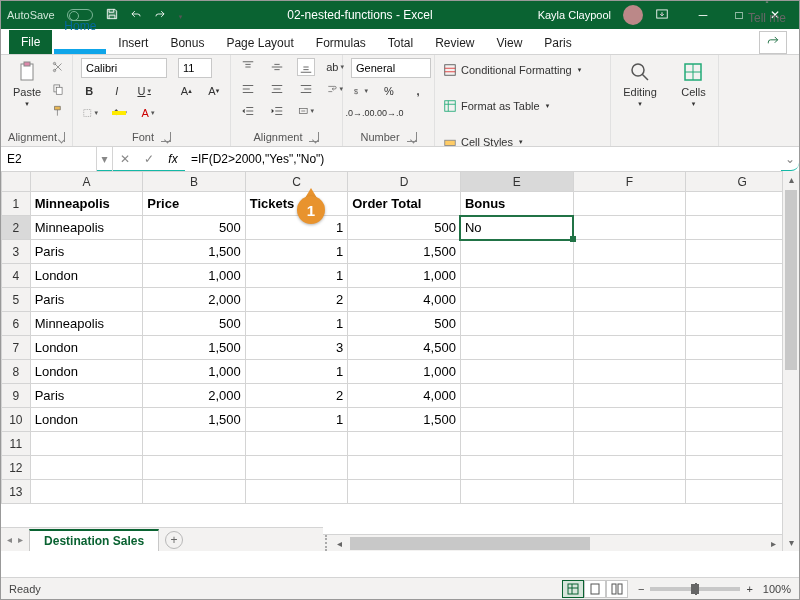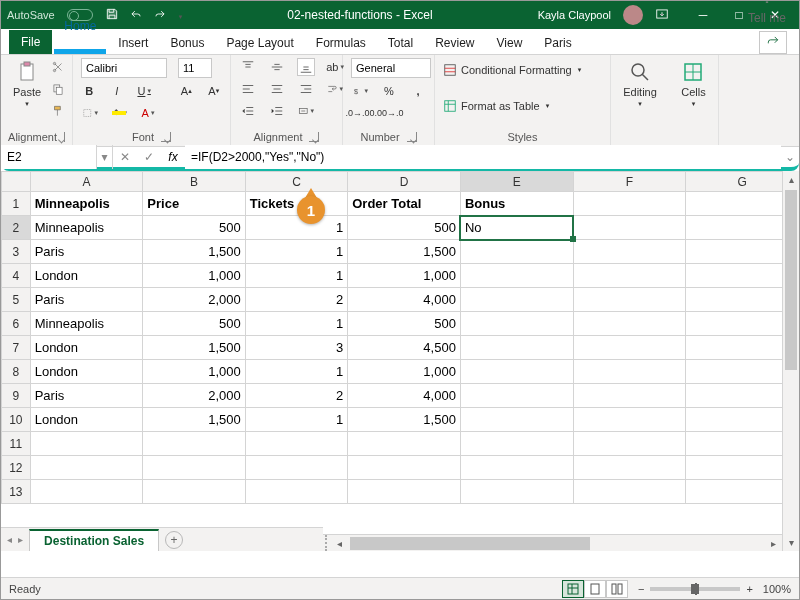--- a/index.html
+++ b/index.html
@@ -63,21 +63,21 @@
   .btn-s.boxed{border:1px solid #c8c8c8;background:#fff;}
   .btn-s svg{width:14px;height:14px;}
   .dd::after{content:"▾";font-size:7px;margin-left:2px;color:#555;}
   select.fake,input.fake{border:1px solid #c8c8c8;background:#fff;font-size:11px;height:20px;padding:0 4px;font-family:inherit;}
   .bigbtn{display:flex;flex-direction:column;align-items:center;gap:2px;padding:2px 4px;font-size:11px;color:#333;}
   .bigbtn svg{width:24px;height:24px;}
   .styleitem{display:flex;align-items:center;gap:4px;font-size:11px;color:#333;height:20px;}
   .styleitem svg{width:14px;height:14px;}
   .swatch{width:14px;height:4px;}
   
-  .namebar{height:24px;display:flex;align-items:center;border-bottom:4px solid #14b8a6;background:#fff;border-radius:8px;}
+  .namebar{height:24px;display:flex;align-items:center;border-bottom:1px solid #14b8a6;background:#fff;border-radius:8px;}
   .namebox{width:96px;border:none;border-right:1px solid #d4d4d4;height:24px;padding:0 6px;font-size:12px;}
   .namebox-dd{width:16px;display:flex;align-items:center;justify-content:center;color:#888;border-right:1px solid #d4d4d4;height:24px;}
   .fxctrls{display:flex;align-items:center;height:24px;}
   .fxctrl{width:24px;height:24px;display:flex;align-items:center;justify-content:center;color:#888;font-size:12px;}
   .fxinput{flex:1;border:none;height:24px;padding:0 6px;font-size:12px;font-family:inherit;}
   .fbexpand{width:18px;display:flex;align-items:center;justify-content:center;color:#888;}
   
   .grid-wrap{position:relative;height:380px;overflow:hidden;}
   table.sheet{border-collapse:collapse;table-layout:fixed;width:798px;}
   .sheet th,.sheet td{border:1px solid #d4d4d4;height:24px;padding:0 4px;font-size:13px;background:#fff;}
@@ -363,20 +363,27 @@
             </svg>
             <span>Conditional Formatting</span>
             <span style="font-size:7px;margin-left:2px;">▾</span>
           </div>
       <div class="styleitem">
             <svg viewBox="0 0 16 16">
               <rect x="2" y="2" width="12" height="12" fill="none" stroke="#2a7"></rect>
               <path stroke="#2a7" d="M2 6h12M6 2v12"></path>
             </svg>
             <span>Format as Table</span>
+            <span style="font-size:7px;margin-left:2px;">▾</span>
+          </div>
+      <div class="styleitem">
+            <svg viewBox="0 0 16 16">
+              <rect x="2" y="6" width="12" height="6" fill="#fc6" stroke="#888"></rect>
+            </svg>
+            <span>Cell Styles</span>
             <span style="font-size:7px;margin-left:2px;">▾</span>
           </div>
     </div>
       </div>
     <div class="label">
         <span>Styles</span>
       </div>
   </div>
 
   <div class="group" style="width:58px;border-right:none;">

